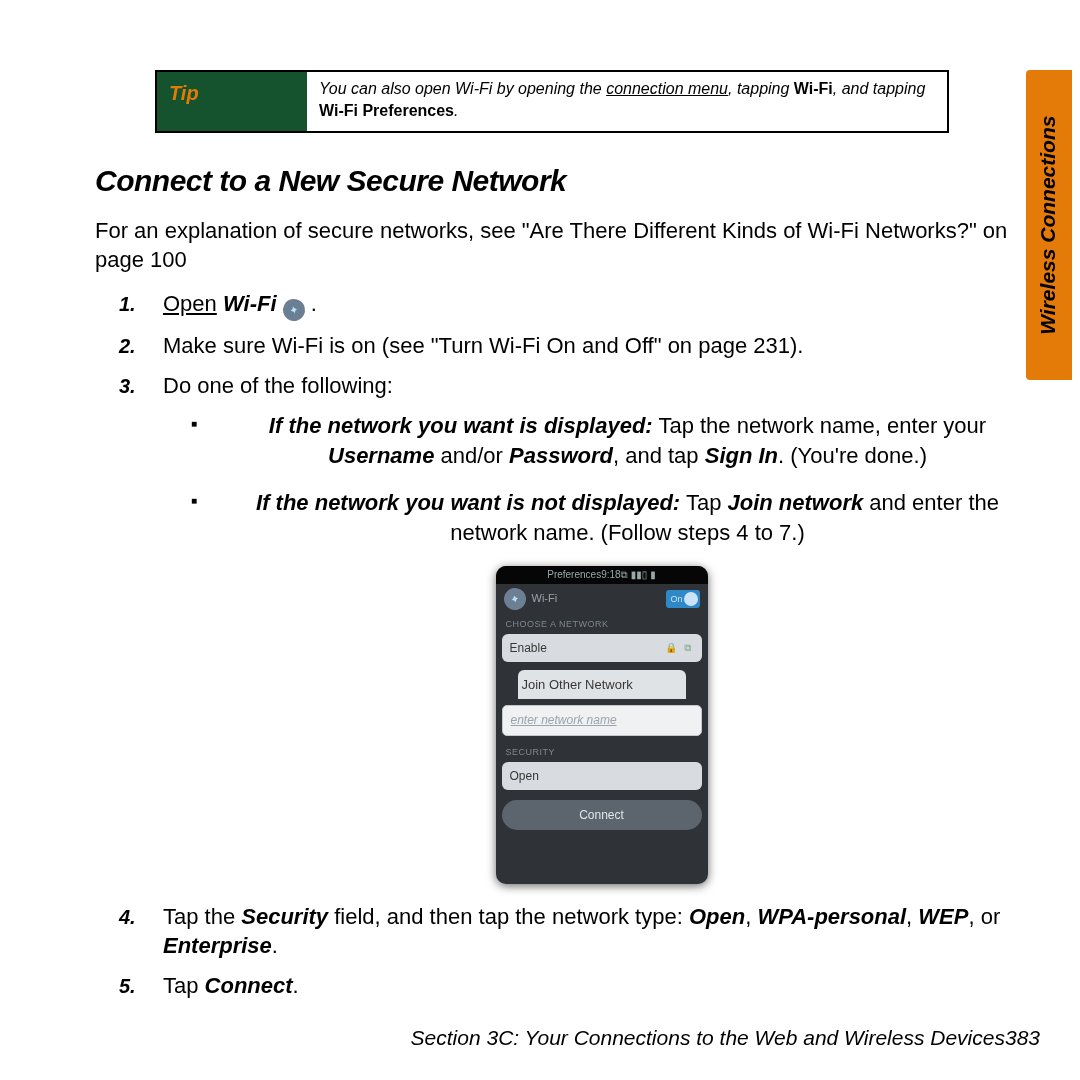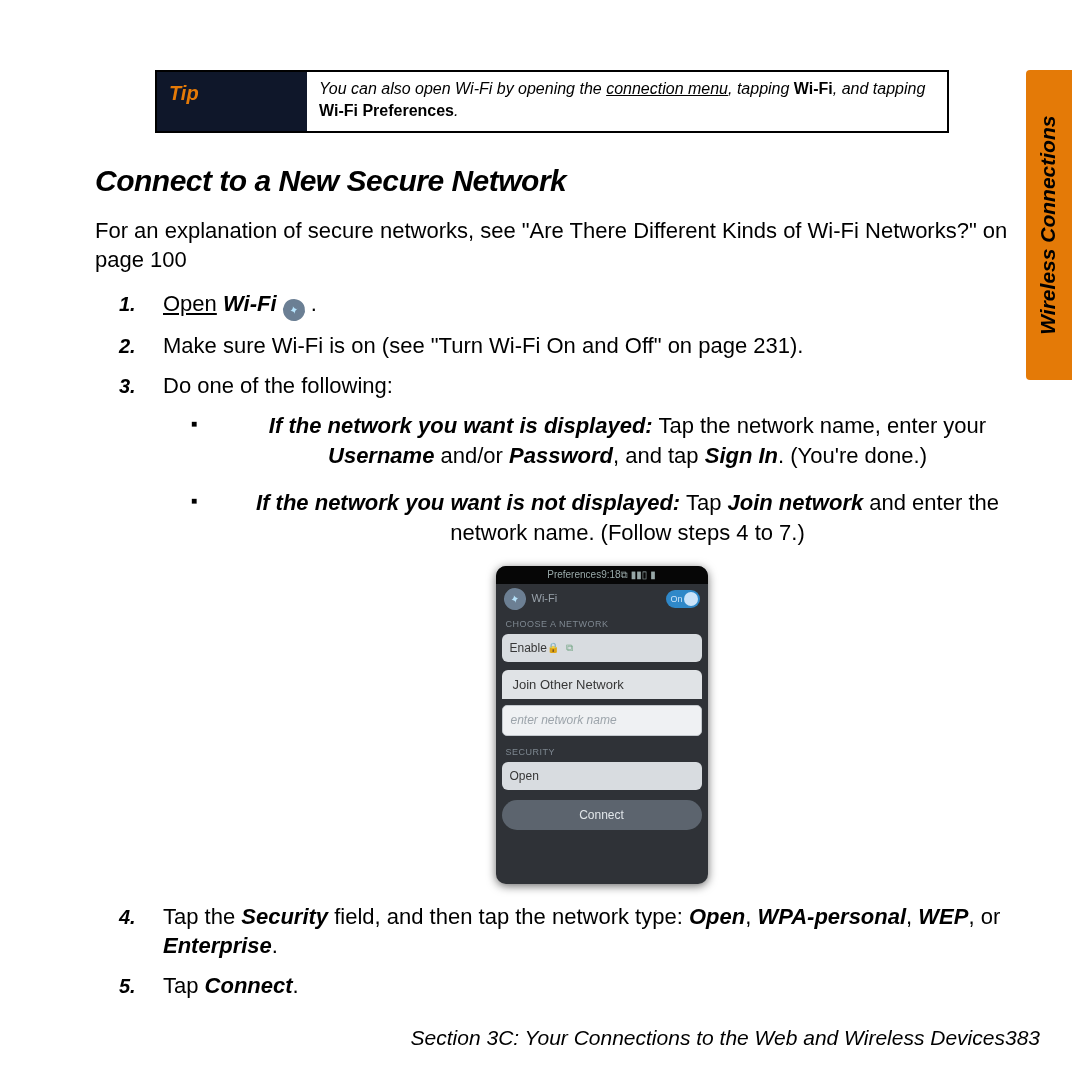--- a/index.html
+++ b/index.html
@@ -43,21 +43,21 @@
   }
 
   
   .tip-box {
     border: 2px solid #000;
     display: flex;
     margin: 0 0 28px 60px;
     width: 790px;
   }
   .tip-label {
-    background: #0f172a;
+    background: #14532d;
     width: 150px;
     min-width: 150px;
     display: flex;
     align-items: flex-start;
     padding: 8px 12px;
     box-sizing: border-box;
   }
   .tip-label span {
     color: #e47a07;
     font-style: italic;
@@ -168,61 +168,62 @@
     color: #9aa;
   }
   .ph-toggle-row {
     display: flex;
     align-items: center;
     justify-content: space-between;
     padding: 4px 8px;
   }
   .ph-toggle-row .lbl { display: flex; align-items: center; gap: 6px; color: #9aa4ad; }
   .ph-toggle {
-    width: 34px; height: 18px; background: #2b88cc; border-radius: 9px;
+    width: 34px; height: 18px; background: #2b88cc; border-radius: 3px;
     position: relative;
   }
   .ph-toggle::after {
     content: ""; position: absolute; right: 2px; top: 2px;
     width: 14px; height: 14px; border-radius: 50%; background: #cfe8ff;
   }
   .ph-toggle-txt { font-size: 9px; color: #cfe8ff; position: absolute; left: 5px; top: 3px; }
   .ph-section {
     font-size: 9px;
     color: #7e8892;
     padding: 4px 10px 2px;
     letter-spacing: 0.5px;
   }
   .ph-row {
     background: #dde1e5;
     color: #333;
     border-radius: 6px;
     margin: 2px 6px;
     padding: 6px 8px;
     font-size: 12px;
-    display: flex; align-items: center;
+    display: flex; justify-content: space-between; align-items: center;
   }
   .ph-row .icons { font-size: 10px; color: #7a8; letter-spacing: 2px; }
   .ph-header2 {
     background: #e5e8eb;
     color: #333;
-    margin: 6px 6px 0;
+    margin: 6px 22px 0;
     border-radius: 6px 6px 0 0;
-    padding: 6px 11px;
+    padding: 6px 4px;
     font-size: 13px;
   }
   .ph-input {
     background: #f5f7f9;
     border: 1px solid #c7ccd1;
     color: #9ea6ad;
     margin: 6px;
     border-radius: 5px;
     padding: 6px 8px;
     font-style: italic;
     font-size: 12px;
+    text-decoration: underline;
   }
   .ph-connect {
     background: #5a636d;
     color: #e6ebef;
     margin: 8px 6px 6px;
     border-radius: 16px;
     padding: 7px 8px;
     text-align: center;
     font-size: 12px;
   }

